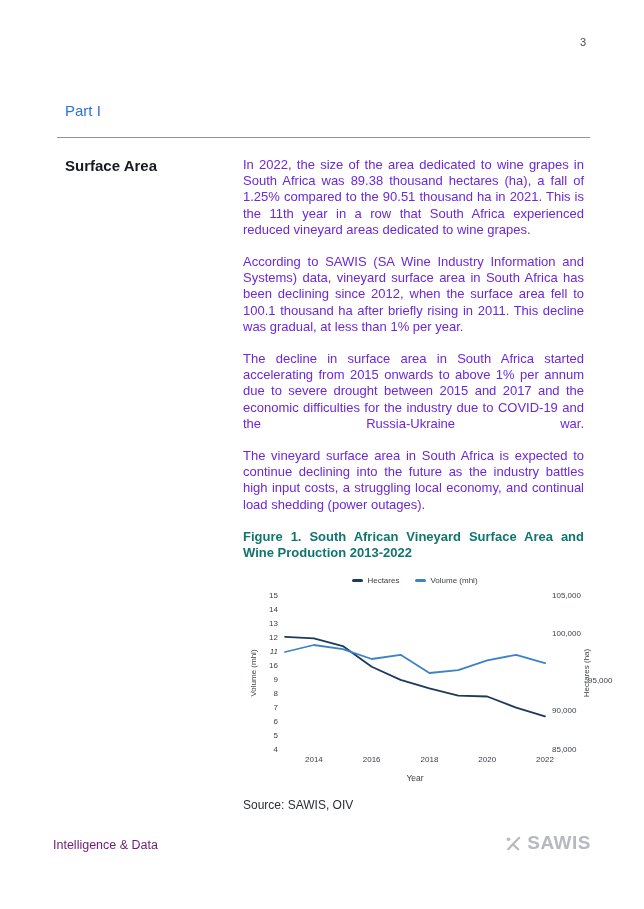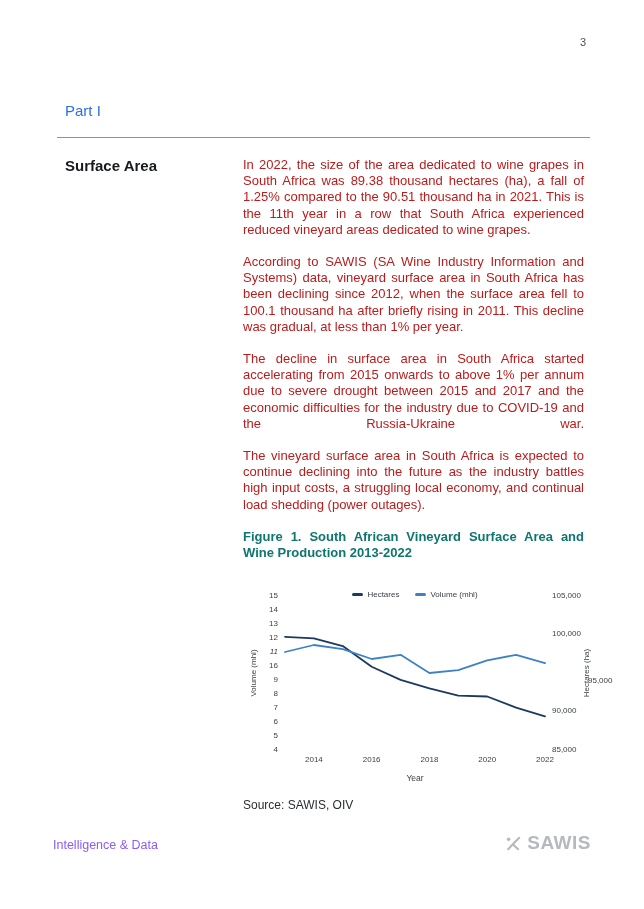--- a/index.html
+++ b/index.html
@@ -56,21 +56,21 @@
   }
   .right-col {
     position: absolute;
     left: 243px;
     top: 157px;
     width: 341px;
   }
   .right-col p.body-par {
     font-size: 13px;
     line-height: 16.2px;
-    color: #b91c1c;
+    color: #6d28d9;
     text-align: justify;
     margin: 0 0 16px 0;
   }
   .right-col p.justify-last { text-align-last: justify; }
   .fig-caption {
     font-size: 13px;
     line-height: 16.5px;
     font-weight: 700;
     color: #0f766e;
     text-align: justify;
@@ -80,21 +80,21 @@
   .chart {
     position: relative;
     height: 212px;
     margin: 12px 0 12px 1px;
     font-size: 8px;
     color: #3a3f45;
   }
   .legend {
     position: absolute;
     left: 41px;
-    top: 16px;
+    top: 2px;
     width: 260px;
     display: flex;
     justify-content: center;
     gap: 16px;
     align-items: center;
   }
   .legend-item { display: flex; align-items: center; gap: 4px; }
   .legend-dash { width: 11px; height: 3px; border-radius: 2px; display: inline-block; }
   .plot-svg { position: absolute; left: 41px; top: 22px; overflow: visible; }
   .ytick-left {
@@ -137,21 +137,21 @@
     font-size: 12px;
     color: #2a2e33;
     margin-top: 2px;
   }
   
   .footer-tagline {
     position: absolute;
     left: 53px;
     top: 838px;
     font-size: 12.5px;
-    color: #8b5cf6;
+    color: #701a75;
   }
   .brand {
     position: absolute;
     right: 53px;
     top: 832px;
     display: flex;
     align-items: center;
     gap: 5px;
   }
   .brand-text {

